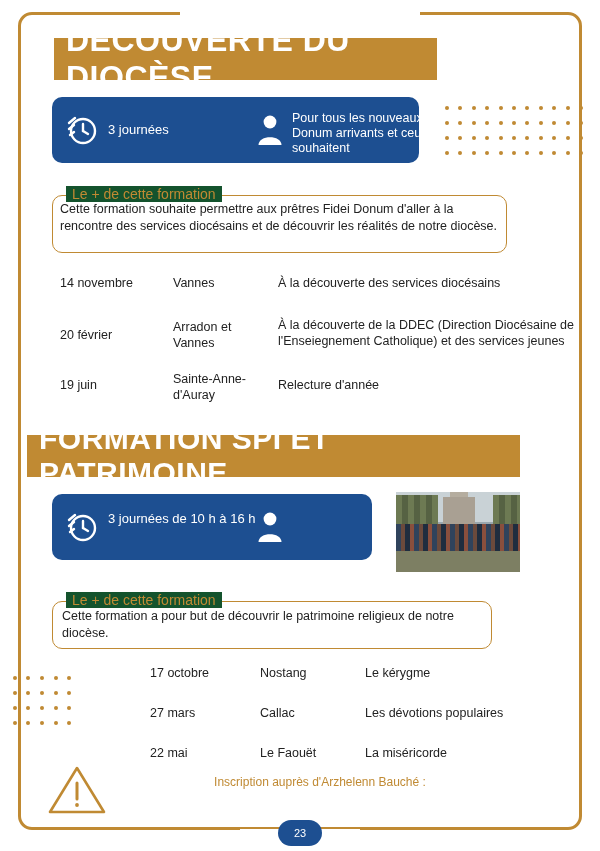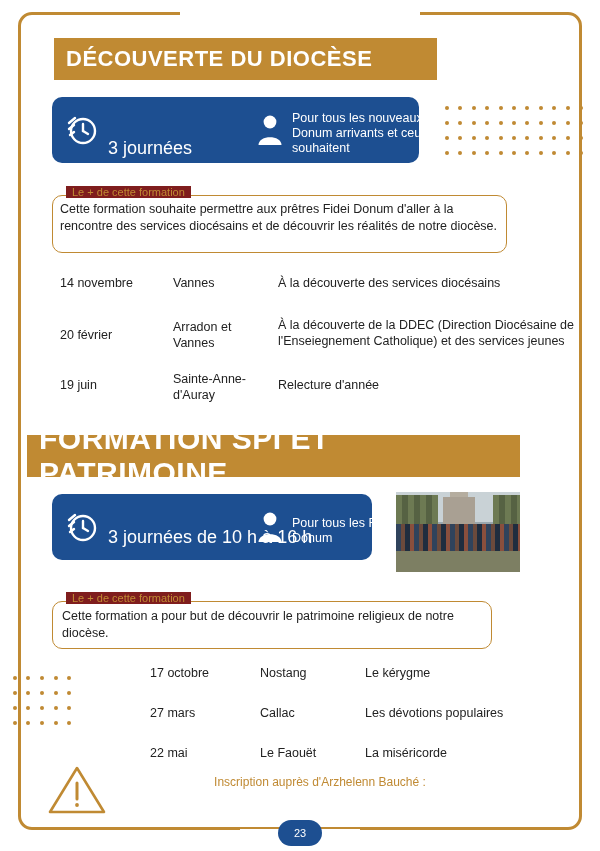--- a/index.html
+++ b/index.html
@@ -54,21 +54,21 @@
     display: flex;
     align-items: center;
     padding-left: 12px;
     box-sizing: border-box;
   }
   .banner-1 {
     left: 54px;
     top: 38px;
     width: 383px;
     height: 42px;
-    font-size: 22px;
+    font-size: 32px;
   }
   .banner-2 {
     left: 27px;
     top: 435px;
     width: 493px;
     height: 42px;
     font-size: 30px;
   }
 
   
@@ -99,23 +99,22 @@
     height: 32px;
   }
   .bluebar .person-icon {
     position: absolute;
     width: 26px;
     height: 32px;
   }
   .bluebar .dur-text {
     position: absolute;
     left: 56px;
-    font-size: 18px;
+    font-size: 13px;
     line-height: 15px;
-    margin-top: 19px;
   }
   .bluebar-1 .dur-text { top: 25px; }
   .bluebar-2 .dur-text { top: 17px; }
   .bluebar .aud-text {
     position: absolute;
     font-size: 12.5px;
     line-height: 15px;
   }
   .bluebar-1 .person-icon { left: 205px; top: 17px; }
   .bluebar-1 .aud-text   { left: 240px; top: 14px; width: 170px; }
@@ -126,23 +125,23 @@
   .plusbox {
     position: absolute;
     border: 1.4px solid #c08a33;
     border-radius: 10px;
     box-sizing: border-box;
   }
   .plusbox-1 { left: 52px; top: 195px; width: 455px; height: 58px; }
   .plusbox-2 { left: 52px; top: 601px; width: 440px; height: 48px; }
   .plus-label {
     position: absolute;
-    background: #7f1d1d;
+    background: #14532d;
     color: #c08a33;
-    font-size: 11px;
+    font-size: 14px;
     padding: 0 6px;
     white-space: nowrap;
   }
   .plus-label-1 { left: 66px; top: 186px; }
   .plus-label-2 { left: 66px; top: 592px; }
   .plus-text {
     position: absolute;
     color: #222222;
     font-size: 12.5px;
     line-height: 17px;
@@ -363,21 +362,20 @@
     <line x1="17" y1="17" x2="22" y2="20" stroke="#ffffff" stroke-width="2.4" stroke-linecap="round"></line>
     <line x1="3" y1="9" x2="9" y2="4" stroke="#ffffff" stroke-width="2.4" stroke-linecap="round"></line>
     <line x1="3" y1="15" x2="8" y2="11" stroke="#ffffff" stroke-width="2.4" stroke-linecap="round"></line>
     <line x1="4" y1="21" x2="8" y2="18" stroke="#ffffff" stroke-width="2.4" stroke-linecap="round"></line>
   </svg>
   <div class="dur-text">3 journées de 10 h à 16 h</div>
   <svg class="person-icon" viewBox="0 0 26 32">
     <circle cx="13" cy="8" r="6.4" fill="#ffffff"></circle>
     <path d="M1.5 31 C1.5 20.5 24.5 20.5 24.5 31 Z" fill="#ffffff"></path>
   </svg>
-  <div class="aud-text">Pour tous les Fidei Donum</div>
 </div>
 
 <div class="photo">
   <div class="sky"></div>
   <div class="trees"></div>
   <div class="trees2"></div>
   <div class="bldg"></div>
   <div class="crowd"></div>
   <div class="ground"></div>
 </div>

